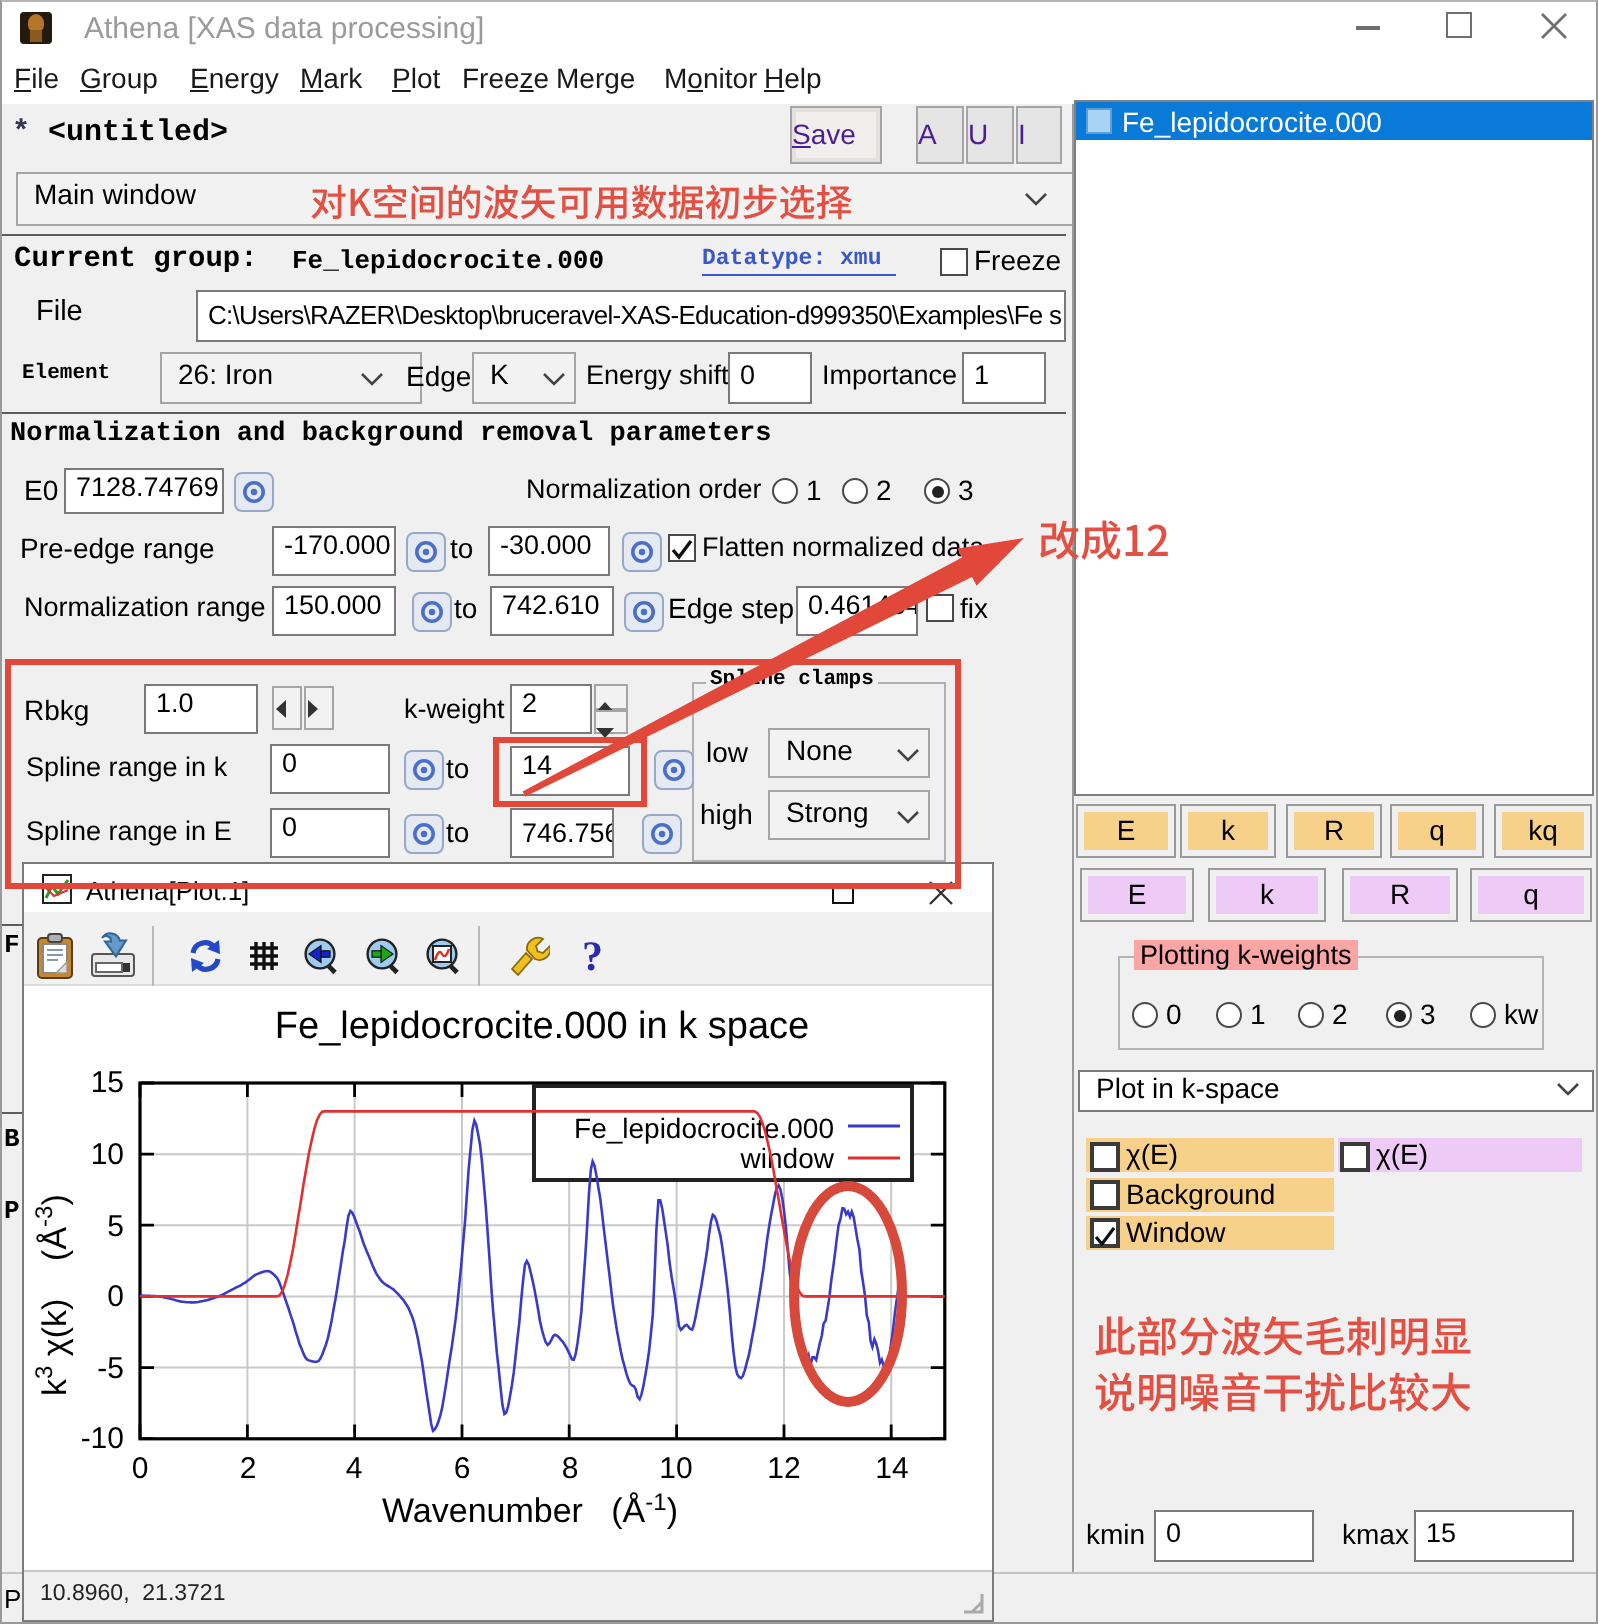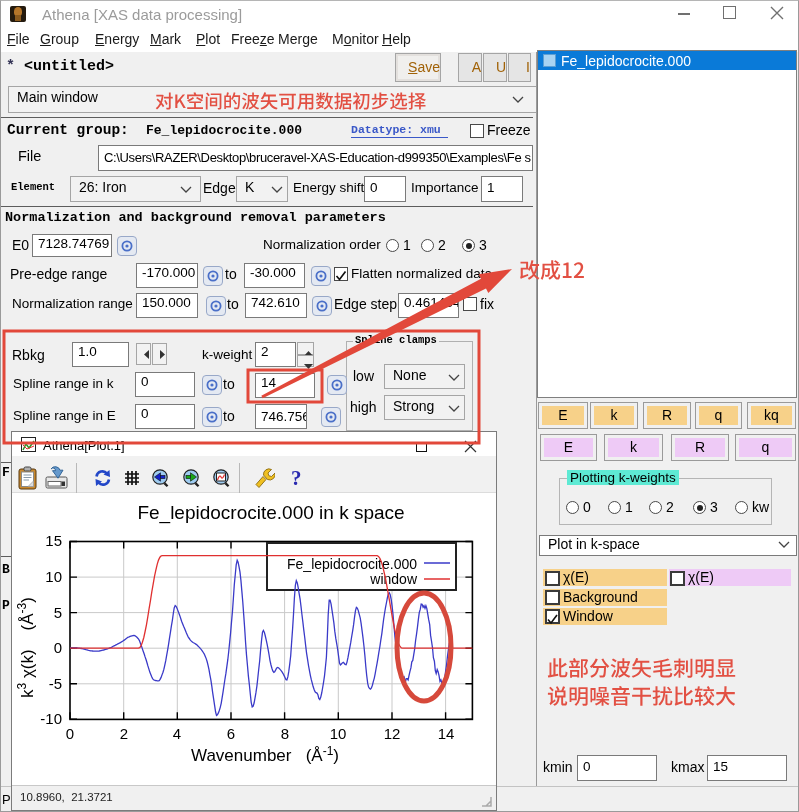--- a/index.html
+++ b/index.html
@@ -7,21 +7,21 @@
 .ab{position:absolute}
 .lbl{position:absolute;font-size:14px;color:#000;white-space:nowrap}
 .mono{font-family:"Liberation Mono",monospace;font-weight:bold;color:#000;white-space:nowrap}
 .in{position:absolute;background:#fff;border:1px solid #7a7a7a;font-size:13.5px;color:#000;padding:1px 0 0 5px;white-space:nowrap;overflow:hidden}
 .combo{position:absolute;background:#f2f2f2;border:1px solid #a5a5a5;font-size:14px;color:#000;padding:2px 0 0 8px;white-space:nowrap}
 .cb{position:absolute;width:14px;height:14px;background:#fff;border:1px solid #494949}
 .cb2{position:absolute;width:15px;height:15px;background:#fff;border:2px solid #3a3a3a}
 .rad{position:absolute;width:13px;height:13px;background:#fff;border:1px solid #494949;border-radius:50%}
 .rdot{position:absolute;left:2.5px;top:2.5px;width:6px;height:6px;border-radius:50%;background:#222}
 .pin{position:absolute;width:20px;height:20px;background:#e4e9f2;border:1px solid #98a8c8;border-radius:4px}
-.btn{position:absolute;background:#e5e5e5;border:1px solid #a5a5a5;font-size:14px;color:#a16207;text-align:right}
+.btn{position:absolute;background:#e5e5e5;border:1px solid #a5a5a5;font-size:14px;color:#4c1d95;text-align:left}
 .obtn{position:absolute;border:1px solid #9a9a9a;background:#f0f0f0;padding:3px}
 .obtn>div{width:100%;height:100%;background:#f7d189;font-size:14px;text-align:center;line-height:19px}
 .pbtn>div{background:#eecaf6}
 .strip{position:absolute;height:17px}
 .gline{position:absolute;background:#5c5c5c;height:1px}
 </style></head>
 <body>
 <div class="ab" style="left:0;top:0;width:799px;height:812px;border:1px solid #9a9a9a;border-top:1px solid #b5b5b5;z-index:50;pointer-events:none"></div>
 
 <div class="ab" style="left:0;top:0;width:799px;height:52px;background:#fff;border-top:1px solid #bbb"></div>
@@ -63,21 +63,21 @@
 <div class="ab mono" style="left:7px;top:122px;font-size:14.5px">Current group:</div>
 <div class="ab mono" style="left:146px;top:123px;font-size:13px">Fe_lepidocrocite.000</div>
 <div class="ab" style="left:351px;top:123px;font-family:'Liberation Mono',monospace;font-weight:bold;font-size:11.5px;color:#3a58c8;border-bottom:1px solid #3a58c8;padding-bottom:1px">Datatype:&nbsp;xmu&nbsp;</div>
 <div class="cb" style="left:470px;top:124px"></div>
 <div class="lbl" style="left:487px;top:122px">Freeze</div>
 
 <div class="lbl" style="left:18px;top:148px;font-size:14.5px">File</div>
 <div class="in" style="left:98px;top:145px;width:435px;height:26px;font-size:13px;padding-top:4px;letter-spacing:-0.35px">C:\Users\RAZER\Desktop\bruceravel-XAS-Education-d999350\Examples\Fe s</div>
 
 <div class="ab mono" style="left:11px;top:181px;font-size:10.5px">Element</div>
-<div class="combo" style="left:70px;top:176px;width:131px;height:26px">26: Iron</div>
+<div class="combo" style="left:80px;top:176px;width:131px;height:26px">26: Iron</div>
 <svg class="ab" style="left:180px;top:186px" width="12" height="8">
     <path d="M1 1 L6 6 L11 1" stroke="#444" stroke-width="1.3" fill="none"></path>
   </svg>
 <div class="lbl" style="left:203px;top:180px">Edge</div>
 <div class="combo" style="left:236px;top:176px;width:52px;height:26px">K</div>
 <svg class="ab" style="left:271px;top:186px" width="12" height="8">
     <path d="M1 1 L6 6 L11 1" stroke="#444" stroke-width="1.3" fill="none"></path>
   </svg>
 <div class="lbl" style="left:293px;top:180px;font-size:13.5px">Energy shift</div>
 <div class="in" style="left:364px;top:176px;width:42px;height:26px;padding-top:3px">0</div>
@@ -228,21 +228,21 @@
     <div>k</div>
   </div>
 <div class="obtn pbtn" style="left:671px;top:434px;width:58px;height:27px">
     <div>R</div>
   </div>
 <div class="obtn pbtn" style="left:735px;top:434px;width:61px;height:27px">
     <div>q</div>
   </div>
 
 <div class="ab" style="left:559px;top:478px;width:213px;height:47px;border:1px solid #b5b5b5"></div>
-<div class="ab" style="left:567px;top:470px;font-size:13.5px;background:#5eead4;padding:0 3px">Plotting k-weights</div>
+<div class="ab" style="left:567px;top:470px;font-size:13.5px;background:#fca5a5;padding:0 3px">Plotting k-weights</div>
 <div class="rad" style="left:566px;top:501px"></div>
 <div class="lbl" style="left:583px;top:499px">0</div>
 <div class="rad" style="left:608px;top:501px"></div>
 <div class="lbl" style="left:625px;top:499px">1</div>
 <div class="rad" style="left:649px;top:501px"></div>
 <div class="lbl" style="left:666px;top:499px">2</div>
 <div class="rad" style="left:693px;top:501px">
     <div class="rdot"></div>
   </div>
 <div class="lbl" style="left:710px;top:499px">3</div>

